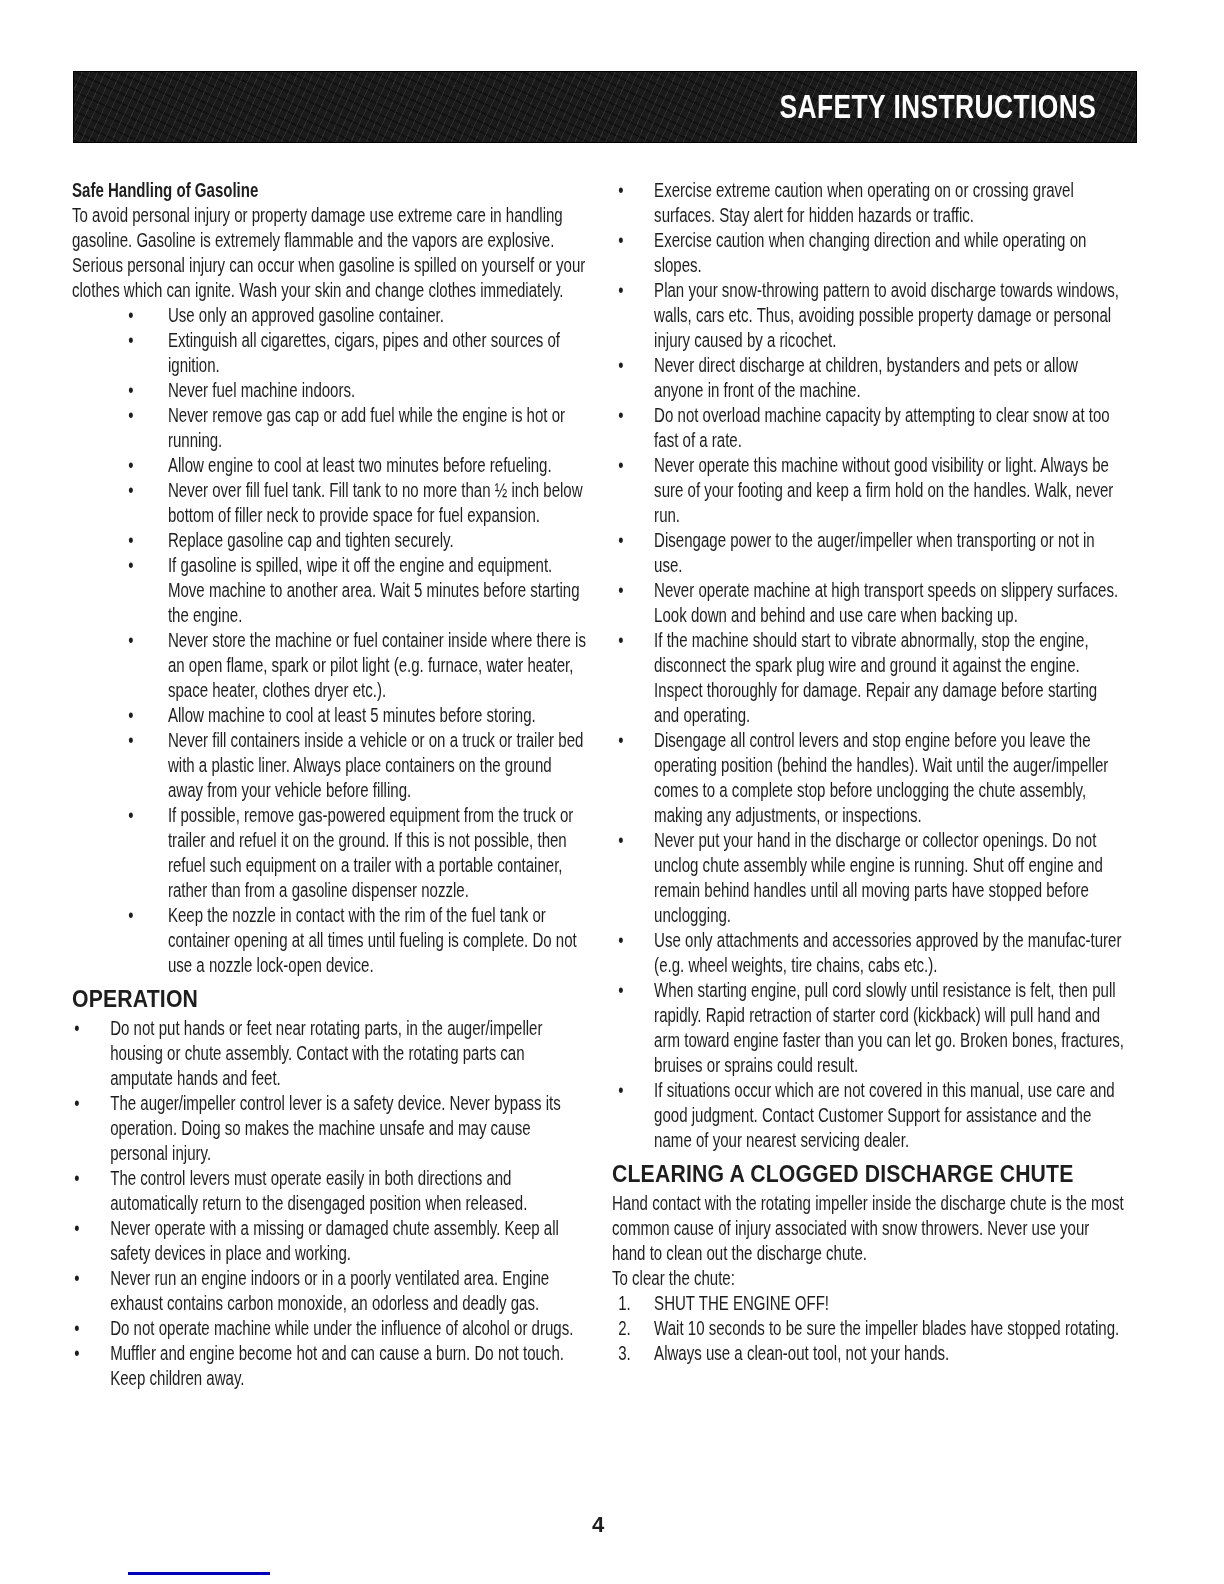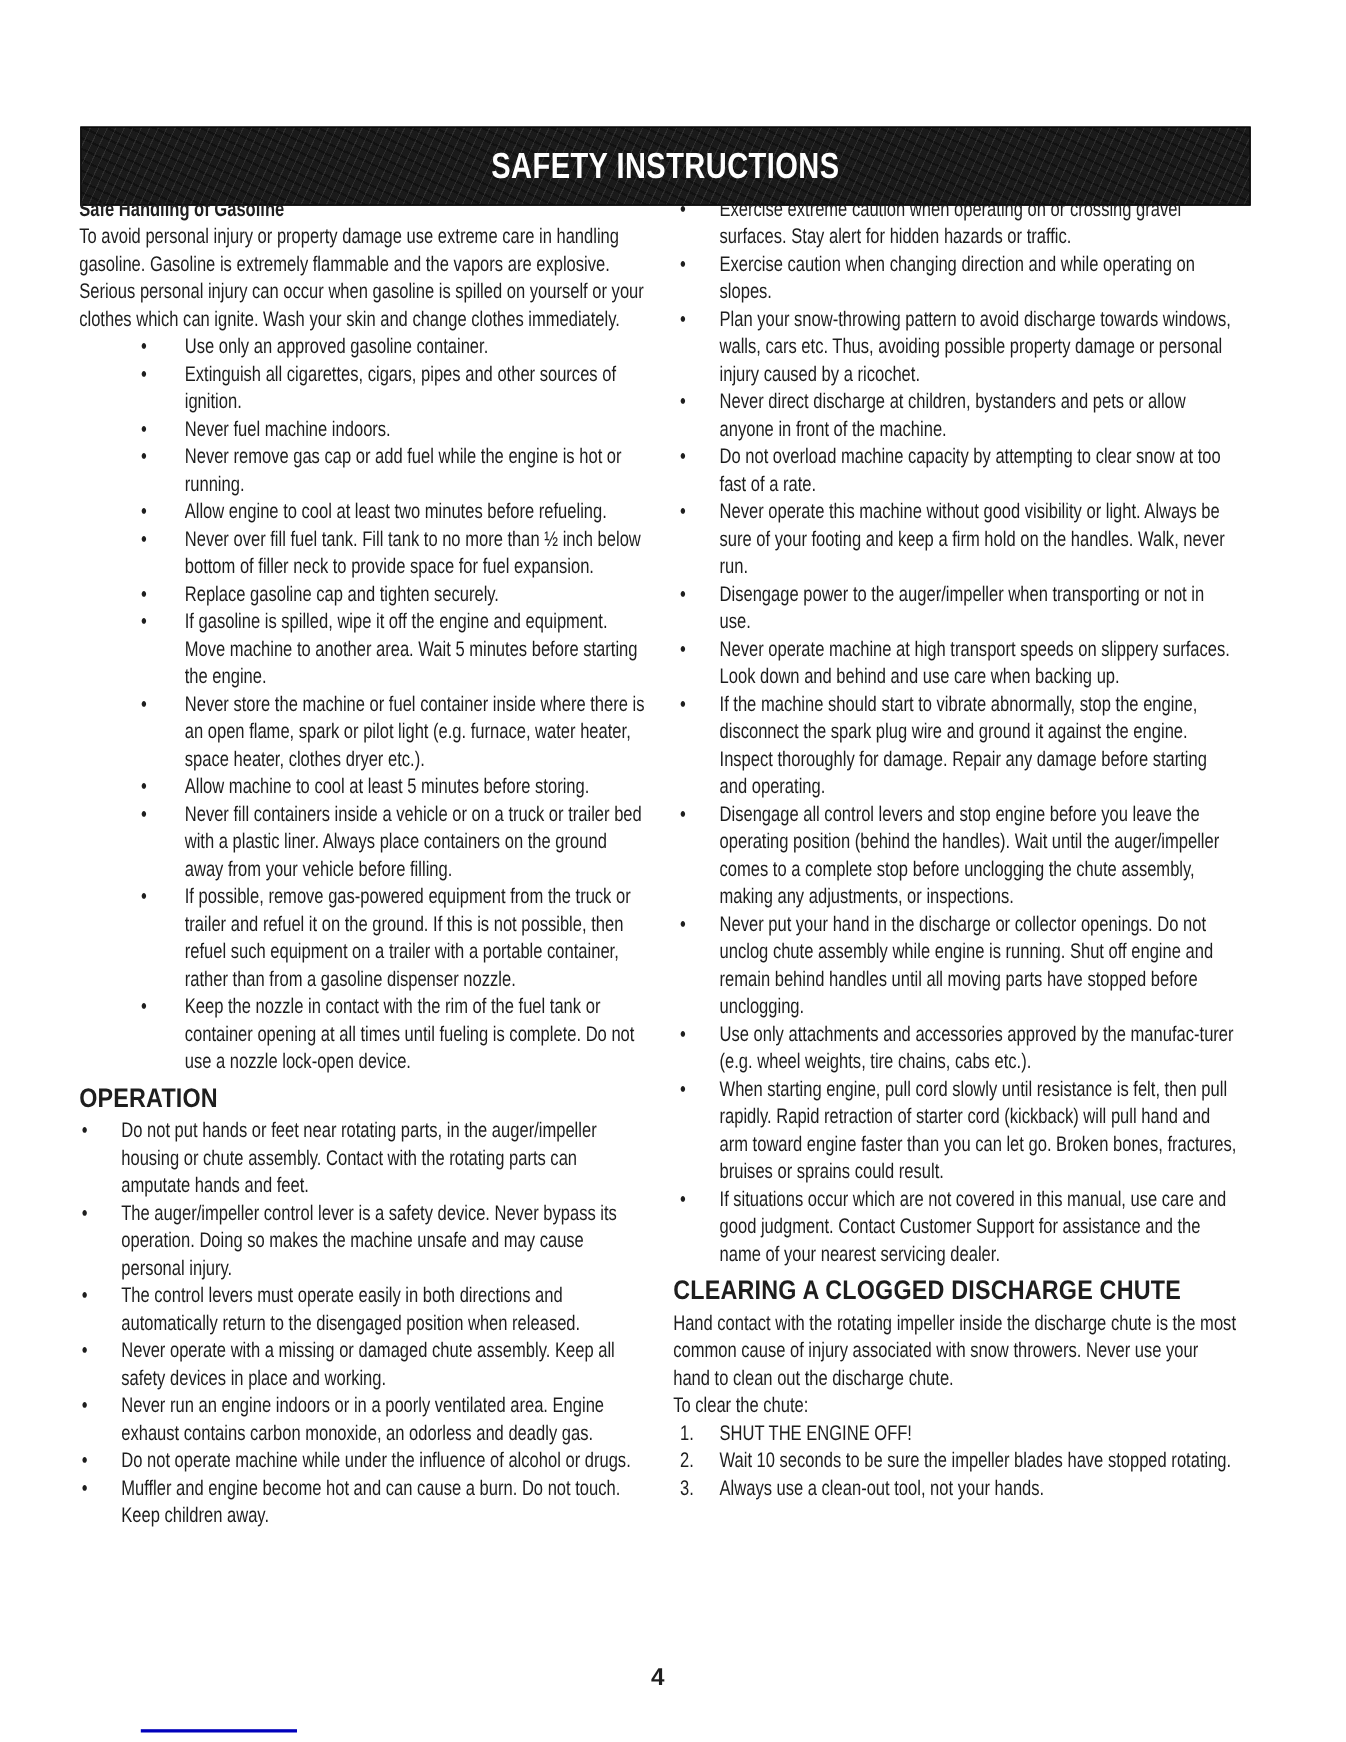--- a/index.html
+++ b/index.html
@@ -12,24 +12,23 @@
     overflow: hidden;
   }
   
   .banner {
     position: absolute; left: 73px; top: 71px;
     width: 1064px; height: 72px;
     background-color: #1a1a1a;
     background-image:
       repeating-linear-gradient(115deg, rgba(255,255,255,0.09) 0 1px, transparent 1px 7px),
       repeating-linear-gradient(25deg, rgba(0,0,0,0.35) 0 2px, transparent 2px 9px);
-    display: flex; align-items: center; justify-content: center;
+    display: flex; align-items: center; justify-content: flex-end;
     border: 1px solid #000;
     box-sizing: border-box;
-    margin-top: 44px;
   }
   .banner-title {
     color: #ffffff; font-weight: bold; font-size: 33px;
     letter-spacing: 0.5px;
     transform: scaleX(0.80);
     white-space: nowrap;
   }
   
   .col {
     position: absolute; top: 178px;

